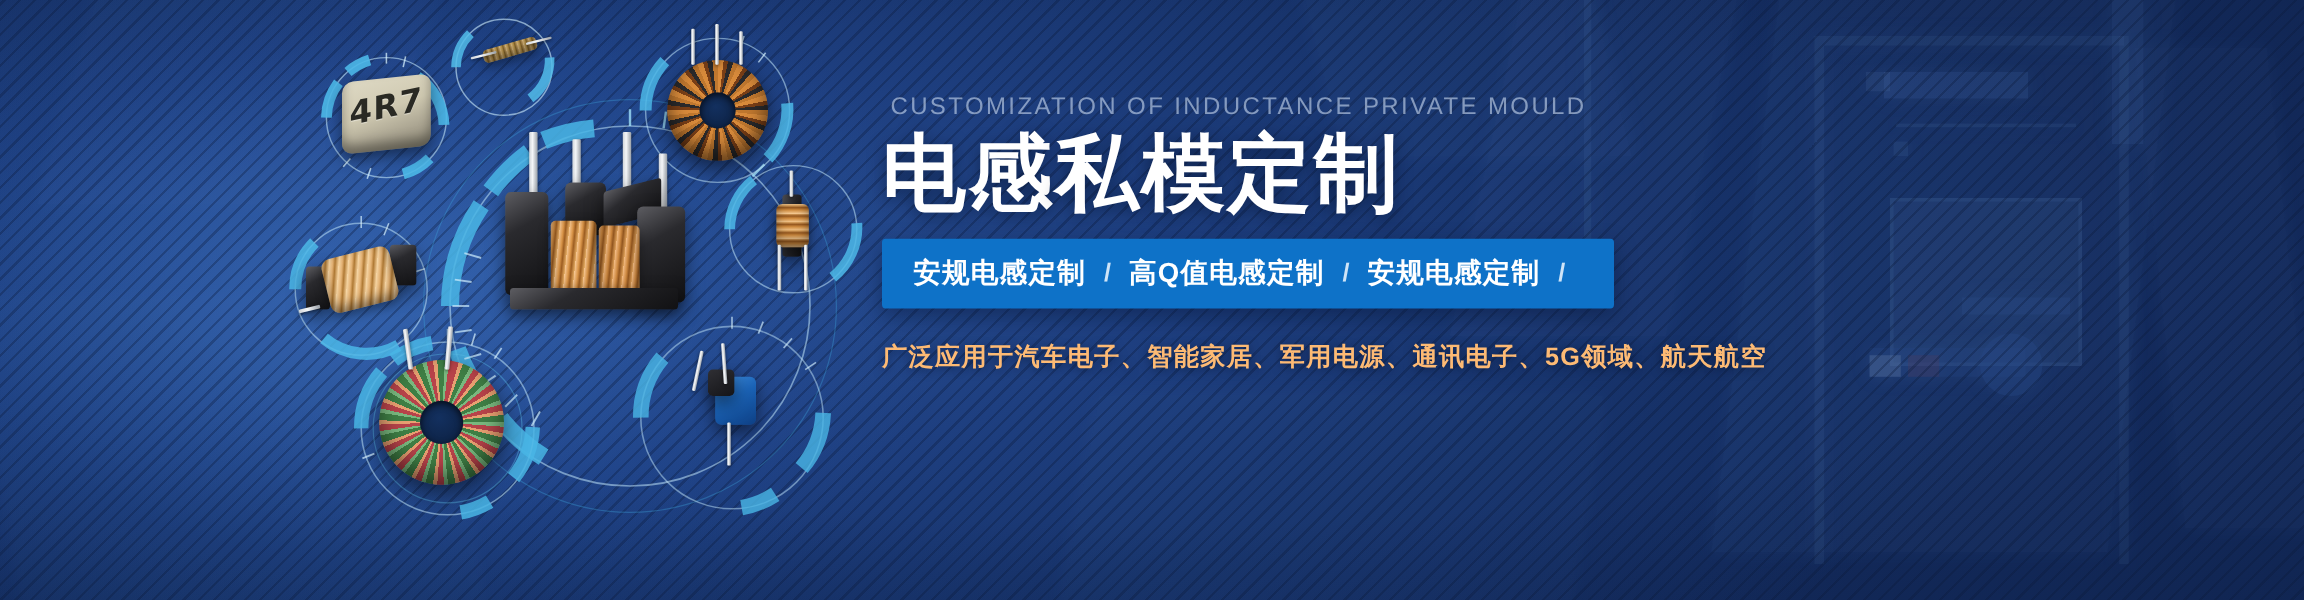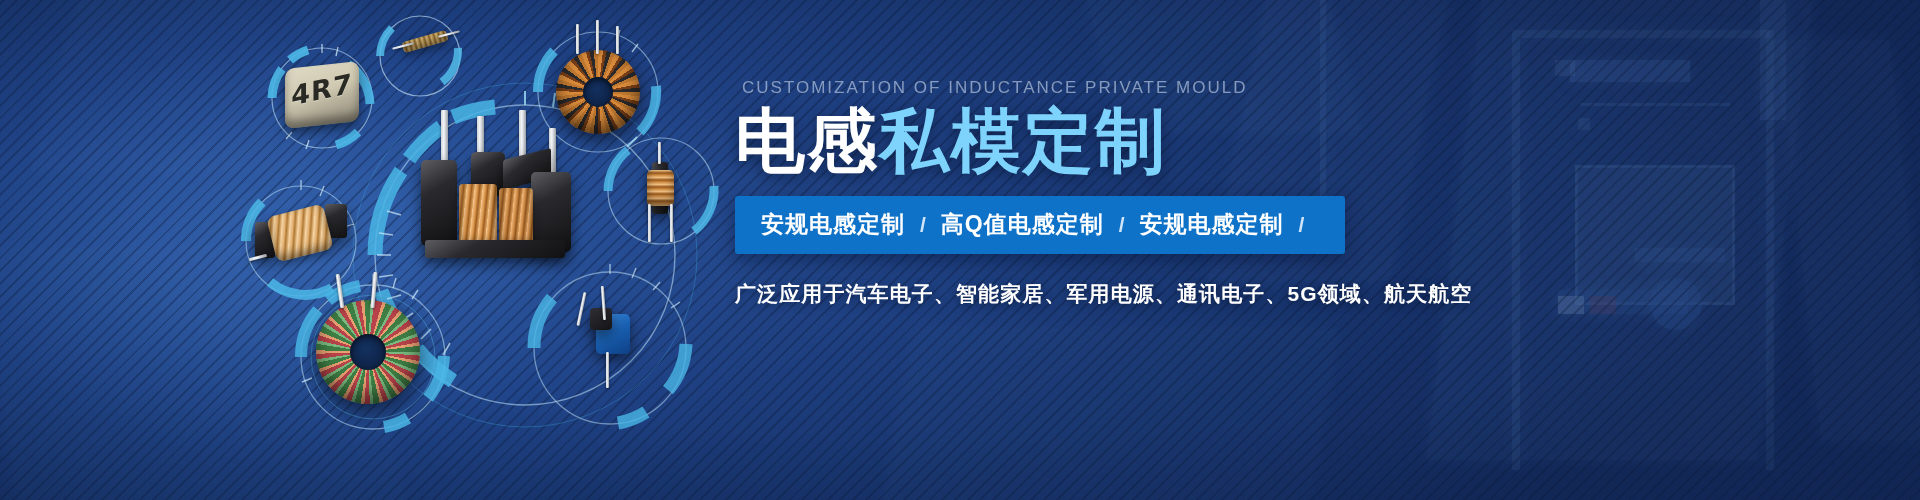--- a/index.html
+++ b/index.html
@@ -146,38 +146,38 @@
 
   
   .copy {
     position: absolute;
     left: 735px;
     top: 78px;
     width: 900px;
   }
   .eyebrow {
     font-family: "Liberation Sans", sans-serif;
-    font-size: 17px;
+    font-size: 20px;
     letter-spacing: 2.0px;
     color: rgba(198,214,238,.62);
     white-space: nowrap;
     margin: 0 0 8px 7px;
   }
   .title {
     margin: 0;
     font-family: "Liberation Sans", "DejaVu Sans", sans-serif;
     font-size: 70px;
     line-height: 1.0;
     font-weight: 700;
     letter-spacing: 2px;
     white-space: nowrap;
     text-shadow: 0 4px 14px rgba(4,14,38,.55);
   }
   .title .t-white { color: #ffffff; }
-  .title .t-gold  { color: #7dd3fc; }
+  .title .t-gold  { color: #ffffff; }
 
   .pillbar {
     margin-top: 20px;
     display: inline-block;
     background: #0e72c8;
     padding: 13px 26px 14px 26px;
     border-radius: 3px;
     box-shadow: 0 6px 18px rgba(5,20,50,.45);
   }
   .pillbar-inner {
@@ -194,21 +194,21 @@
   .pill-sep {
     font-size: 21px;
     font-weight: 700;
     color: #cfe4f7;
     padding: 0 15px;
   }
   .subtext {
     margin-top: 26px;
     font-size: 21px;
     font-weight: 700;
-    color: #ffffff;
+    color: #fdba74;
     letter-spacing: 1.1px;
     white-space: nowrap;
     text-shadow: 0 2px 8px rgba(4,14,38,.55);
   }
 </style>
 </head>
 <body>
 
 <div class="banner">
 

